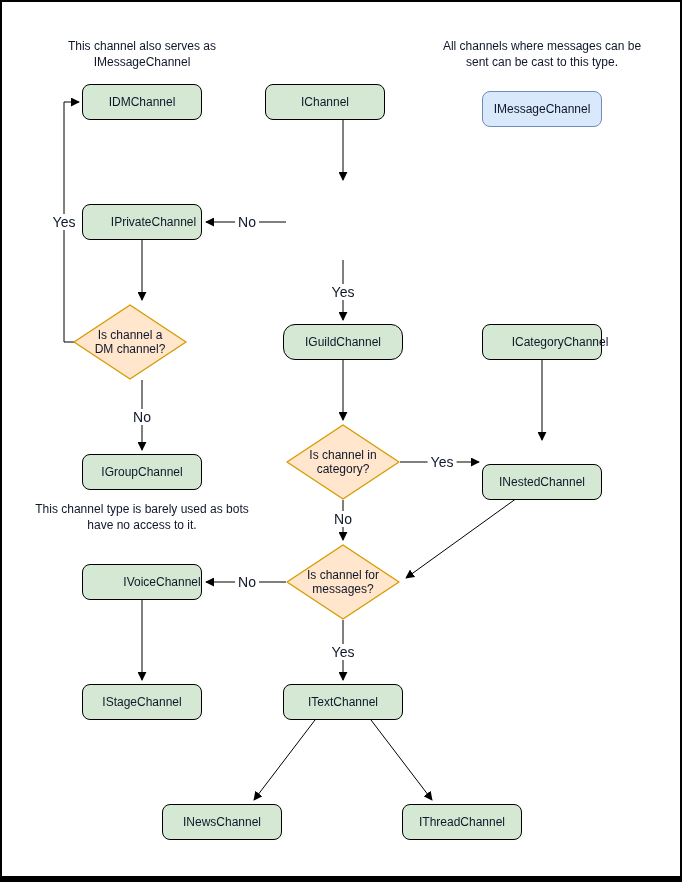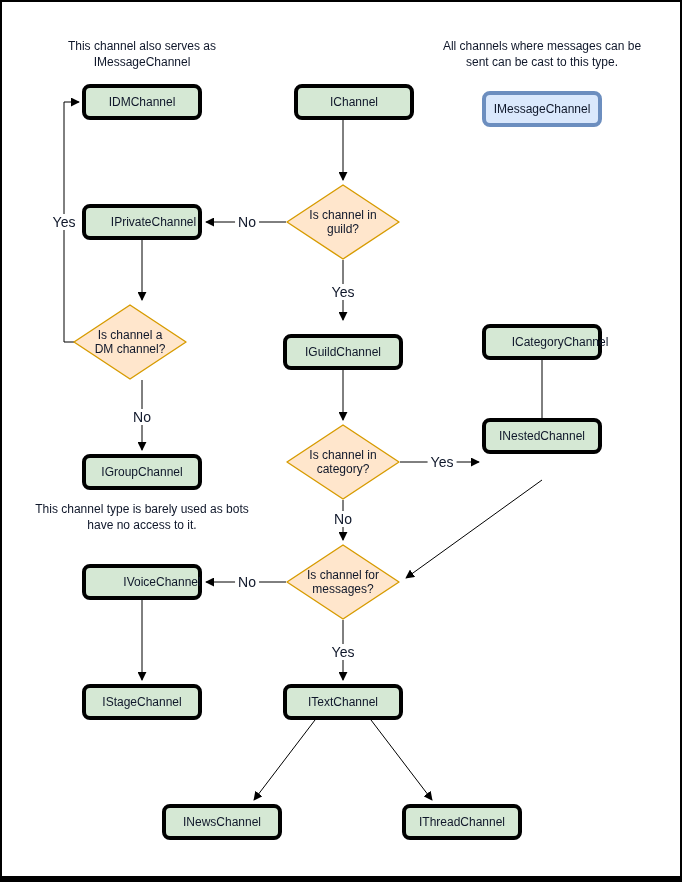--- a/index.html
+++ b/index.html
@@ -19,21 +19,21 @@
     position: absolute;
     left: 0; top: 0;
     width: 682px; height: 882px;
   }
   .box {
     position: absolute;
     width: 120px;
     height: 36px;
     box-sizing: border-box;
     background: #d5e8d4;
-    border: 4px solid #000000;
+    border: 1px solid #000000;
     border-radius: 8px;
     display: flex;
     align-items: center;
     justify-content: center;
     font-size: 12px;
     text-align: center;
   }
   .box.blue {
     background: #dae8fc;
     border-color: #6c8ebf;
@@ -102,41 +102,33 @@
       <path d="M313,718 L252,798" marker-end="url(#arrow)"></path>
       <path d="M369,718 L430,798" marker-end="url(#arrow)"></path>
     </g>
   </svg>
 
   <div class="note" style="left:55px; top:37px; width:170px;">This channel also serves as IMessageChannel</div>
   <div class="note" style="left:440px; top:37px; width:200px;">All channels where messages can be sent can be cast to this type.</div>
   <div class="note" style="left:33px; top:500px; width:214px;">This channel type is barely used as bots have no access to it.</div>
 
   <div class="box" style="left:80px; top:82px;">IDMChannel</div>
-  <div class="box" style="left:292px; top:82px;">IChannel</div>
+  <div class="box" style="left:263px; top:82px;">IChannel</div>
   <div class="box blue" style="left:480px; top:82px;margin-top:7px;">IMessageChannel</div>
   <div class="box" style="left:80px; top:202px;padding-left:23px;">IPrivateChannel</div>
-  <div class="box" style="left:281px; top:332px;">IGuildChannel</div>
+  <div class="box" style="left:281px; top:322px;border-radius:12px;">IGuildChannel</div>
   <div class="box" style="left:480px; top:322px;padding-left:36px;">ICategoryChannel</div>
   <div class="box" style="left:80px; top:452px;">IGroupChannel</div>
-  <div class="box" style="left:480px; top:416px;">INestedChannel</div>
+  <div class="box" style="left:480px; top:462px;">INestedChannel</div>
   <div class="box" style="left:80px; top:562px;padding-left:40px;">IVoiceChannel</div>
   <div class="box" style="left:80px; top:682px;">IStageChannel</div>
   <div class="box" style="left:281px; top:682px;">ITextChannel</div>
   <div class="box" style="left:160px; top:802px;text-align:right;">INewsChannel</div>
   <div class="box" style="left:400px; top:802px;">IThreadChannel</div>
 
-  <div class="diamond" style="left:284px; top:182px;">
-    <svg viewBox="0 0 114 76" preserveAspectRatio="none">
-      <polygon points="57,1 113,38 57,75 1,38" fill="#ffe6cc" stroke="#d79b00" stroke-width="1.4" stroke-linejoin="round"></polygon>
-    </svg>
-    <div class="dlabel">
-        <span>Is channel in guild?</span>
-      </div>
-  </div>
 
   <div class="diamond" style="left:71px; top:302px;">
     <svg viewBox="0 0 114 76" preserveAspectRatio="none">
       <polygon points="57,1 113,38 57,75 1,38" fill="#ffe6cc" stroke="#d79b00" stroke-width="1.4" stroke-linejoin="round"></polygon>
     </svg>
     <div class="dlabel">
         <span>Is channel a DM channel?</span>
       </div>
   </div>
 

